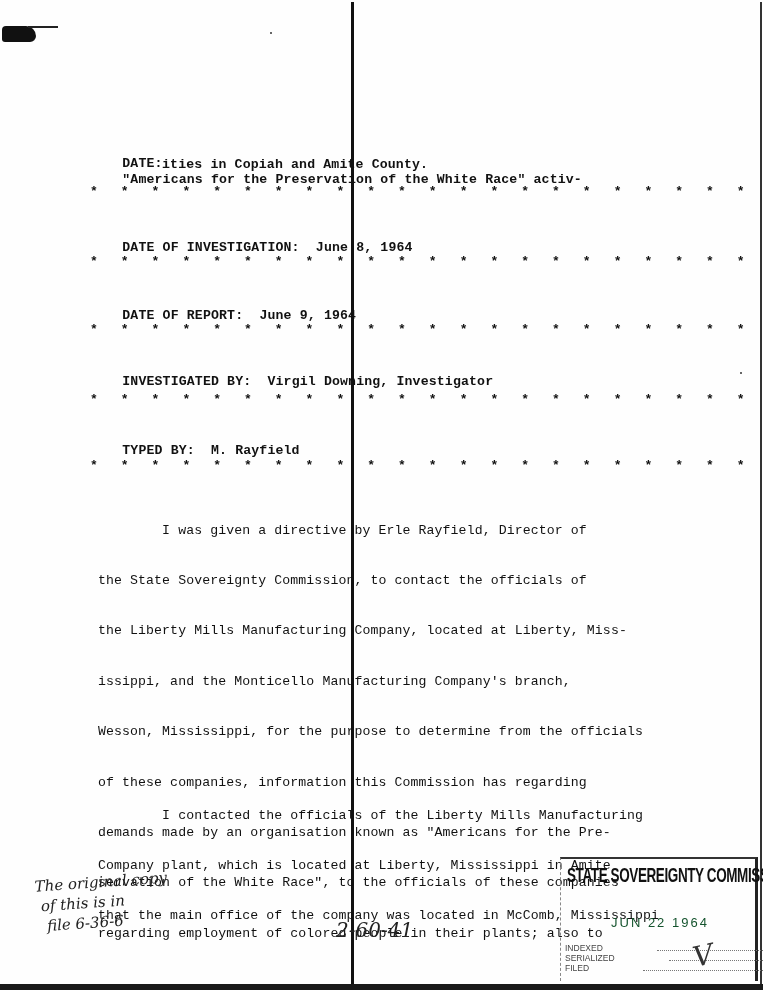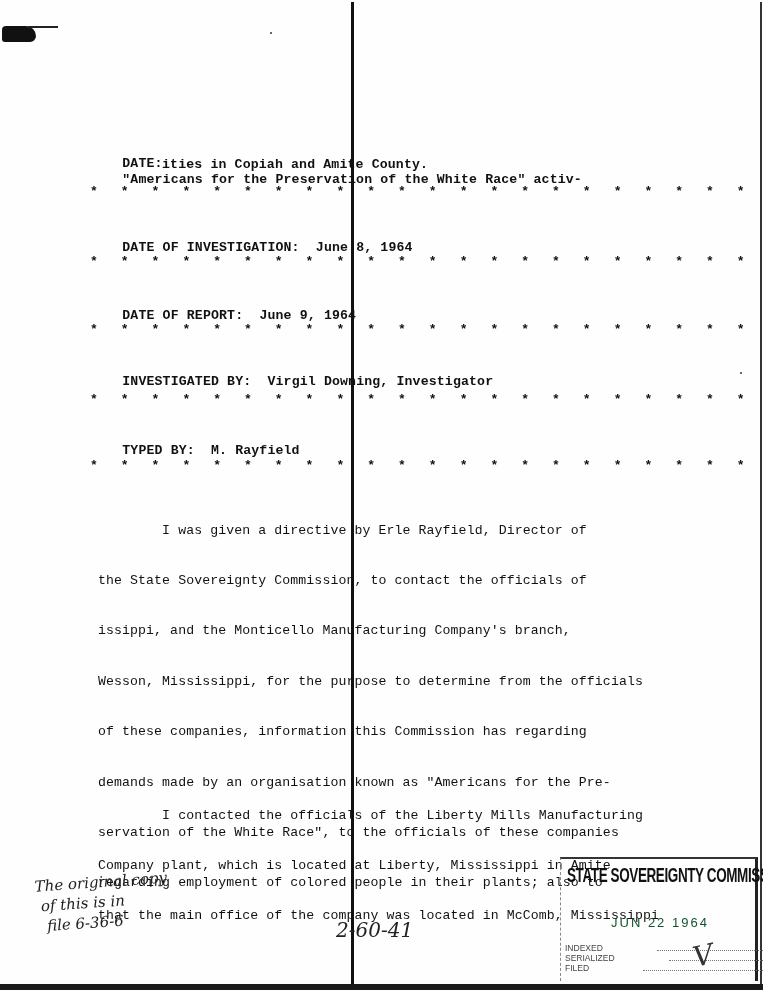--- a/index.html
+++ b/index.html
@@ -70,20 +70,21 @@
 
   <div class="line bold" style="top:427px">
     <span>TYPED BY:</span>  <span>M. Rayfield</span>
   </div>
 
   <div class="stars" style="top:458px">* * * * * * * * * * * * * * * * * * * * * * * * * * * * * * *</div>
 
   <div class="body-text" style="top:489px">
     <div>        I was given a directive by Erle Rayfield, Director of</div>
     <div>the State Sovereignty Commission, to contact the officials of</div>
+    <div>the Liberty Mills Manufacturing Company, located at Liberty, Miss-</div>
     <div>issippi, and the Monticello Manufacturing Company's branch,</div>
     <div>Wesson, Mississippi, for the purpose to determine from the officials</div>
     <div>of these companies, information this Commission has regarding</div>
     <div>demands made by an organisation known as "Americans for the Pre-</div>
     <div>servation of the White Race", to the officials of these companies</div>
     <div>regarding employment of colored people in their plants; also to</div>
     
     
     
     

